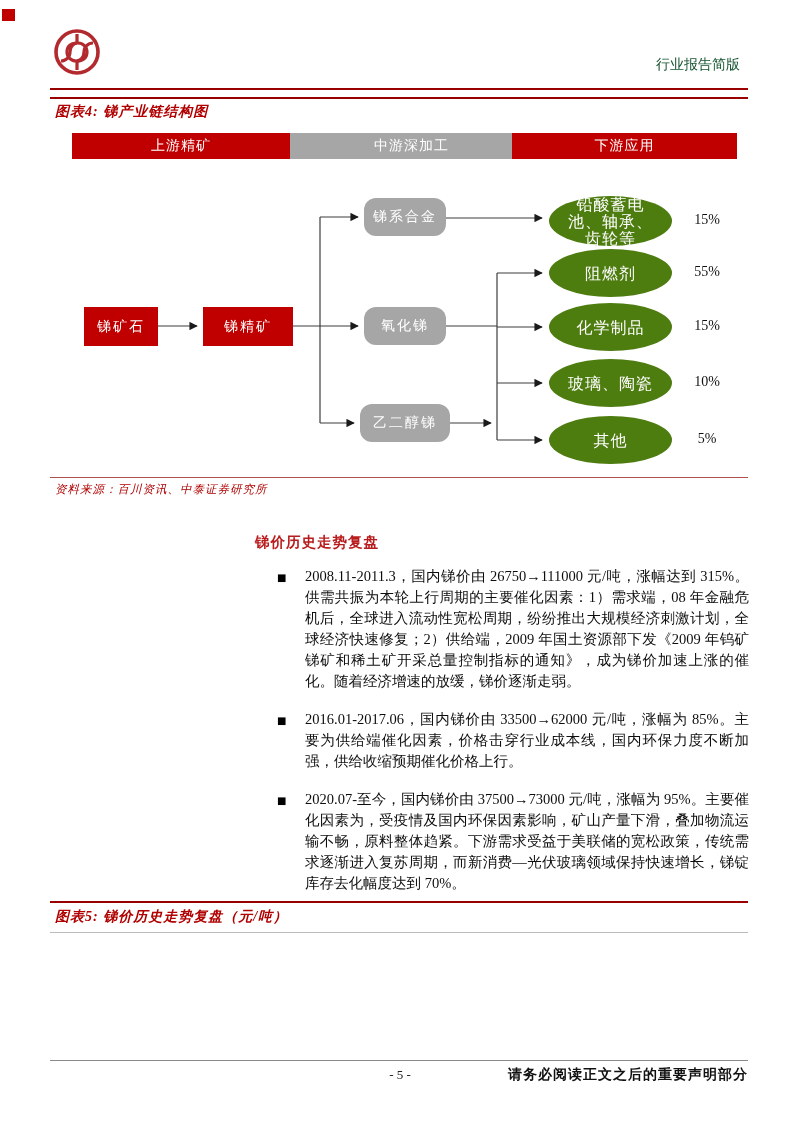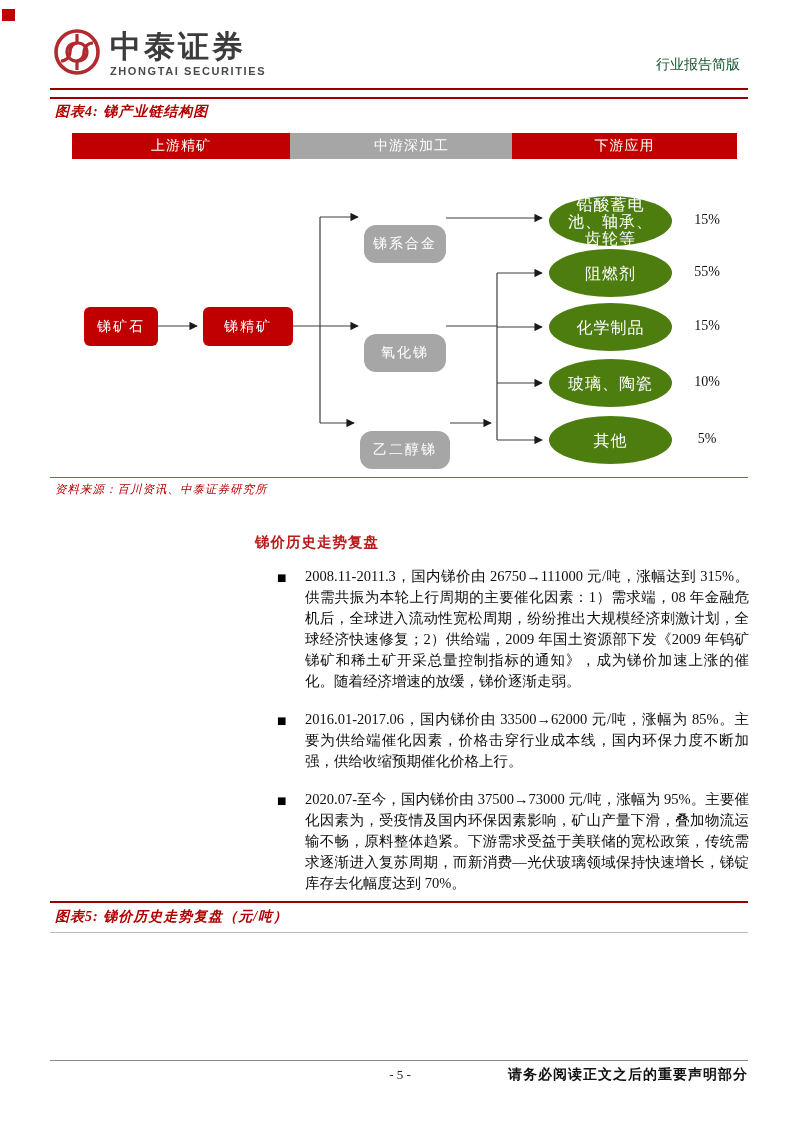--- a/index.html
+++ b/index.html
@@ -18,22 +18,22 @@
   .hline{height:1px;background:#bbbbbb;}
   .redline-thick{height:2px;background:#990000;}
   .redline-thin{height:1px;background:#b05050;}
   
   .fig-title{font-size:14px;font-weight:bold;font-style:italic;color:#b00000;letter-spacing:1px;}
   .source-note{font-size:11.5px;font-style:italic;color:#b00000;letter-spacing:1px;}
   
   .bar{height:26px;color:#ffffff;font-size:14px;display:flex;align-items:center;justify-content:center;letter-spacing:1px;}
   .bar-red{background:#c00000;}
   .bar-gray{background:#a6a6a6;}
-  .rbox{background:#c00000;border-radius:6px;color:#fff;font-size:14px;display:flex;align-items:center;justify-content:center;letter-spacing:2px;}
-  .gbox{background:#a6a6a6;border-radius:12px;color:#fff;font-size:14px;display:flex;align-items:center;justify-content:center;letter-spacing:2px;margin-top:27px;}
+  .rbox{background:#c00000;border-radius:0;color:#fff;font-size:14px;display:flex;align-items:center;justify-content:center;letter-spacing:2px;}
+  .gbox{background:#a6a6a6;border-radius:12px;color:#fff;font-size:14px;display:flex;align-items:center;justify-content:center;letter-spacing:2px;}
   .oval{background:#4d7c0f;border-radius:50%;color:#fff;font-size:16px;display:flex;align-items:center;justify-content:center;text-align:center;padding:0 12px;box-sizing:border-box;line-height:17px;letter-spacing:1px;}
   .pct{font-size:14px;color:#111;width:50px;text-align:center;}
   svg.connectors{left:0;top:0;pointer-events:none;}
   
   .body-heading{font-size:14.5px;font-weight:bold;color:#b91c1c;letter-spacing:1px;}
   .bullets{left:277px;top:566px;width:472px;}
   .bullet{display:flex;margin-bottom:17px;}
   .bullet-marker{width:28px;flex:0 0 28px;font-size:10px;color:#000;padding-top:6px;font-family:"DejaVu Sans",sans-serif;}
   .bullet-text{margin:0;flex:1;font-size:14.5px;line-height:21px;text-align:justify;color:#0d0d0d;}
   
@@ -48,24 +48,20 @@
   <div class="abs corner-mark"></div>
 
   <div class="abs logo-wrap">
     <span>
       <svg width="50" height="50" viewBox="0 0 50 50">
         <circle cx="25" cy="25" r="21" fill="none" stroke="#b2292e" stroke-width="3.6"></circle>
         <path d="M25 7 L25 16 M25 34 L25 43" stroke="#b2292e" stroke-width="3.2" fill="none"></path>
         <path d="M25 16 c-7 0 -10 4 -10 9 c0 5 4 9 9 9 c5 0 8 -4 8 -9 c0 -5 4 -9 9 -9" transform="translate(50,50) rotate(180)" stroke="#b2292e" stroke-width="3.2" fill="none"></path>
         <path d="M25 16 c-7 0 -10 4 -10 9 c0 5 4 9 9 9 c5 0 8 -4 8 -9 c0 -5 4 -9 9 -9" stroke="#b2292e" stroke-width="3.2" fill="none"></path>
       </svg>
-    </span>
-    <span class="logo-text">
-      <div class="logo-cn">中泰证券</div>
-      <div class="logo-en">ZHONGTAI SECURITIES</div>
     </span>
   </div>
 
   <div class="abs report-type">行业报告简版</div>
 
   <div class="abs redline-thick" style="left:50px;top:88px;width:698px;"></div>
 
   <div class="abs redline-thick" style="left:50px;top:97px;width:698px;"></div>
   <div class="abs fig-title" style="left:55px;top:103px;">图表4: 锑产业链结构图</div>
 

